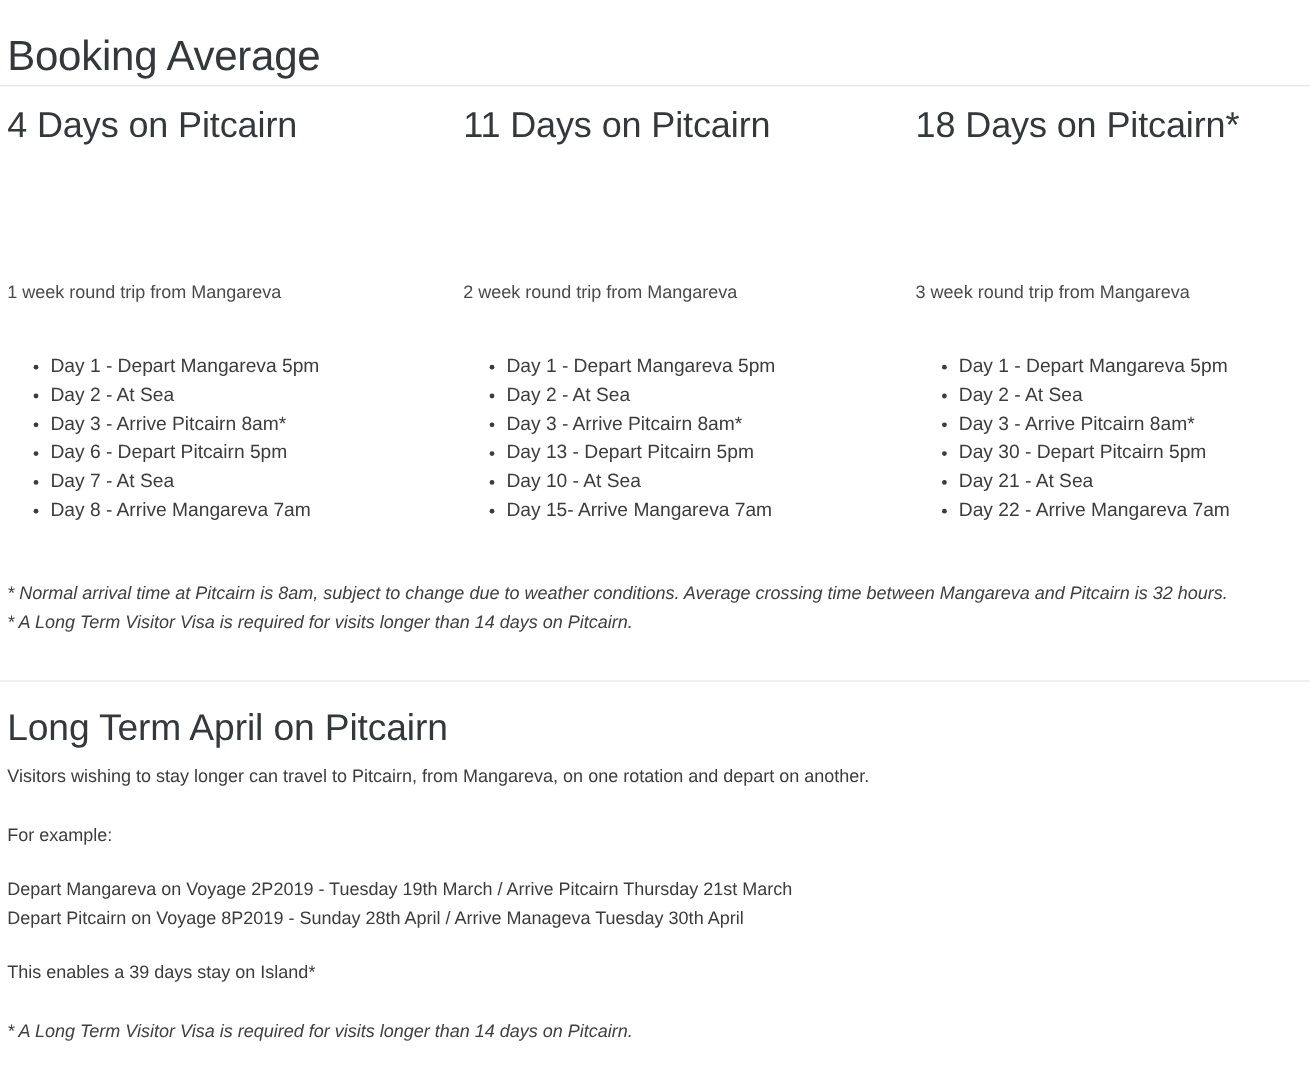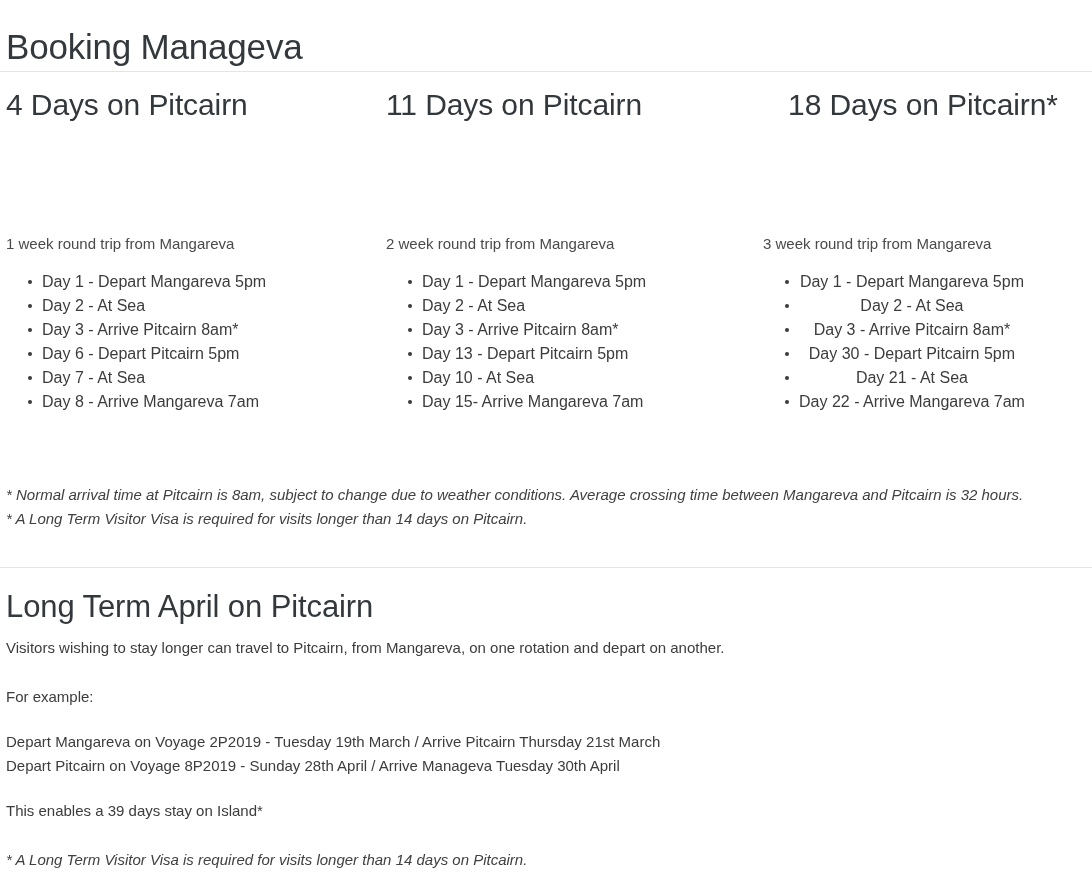--- a/index.html
+++ b/index.html
@@ -54,21 +54,21 @@
     top: 86px;
     width: 1092px;
     height: 360px;
   }
   .col {
     position: absolute;
     top: 0;
   }
   .col-1 { left: 6px;   width: 370px; }
   .col-2 { left: 386px; width: 370px; }
-  .col-3 { left: 763px; width: 320px; text-align: center; }
+  .col-3 { left: 763px; width: 320px; }
 
   .col-title {
     font-size: 30px;
     line-height: 38px;
     font-weight: 400;
     color: #33383d;
     letter-spacing: -0.1px;
     margin: 0;
     padding: 0;
   }
@@ -80,21 +80,21 @@
     top: 148px;
     left: 0;
     font-size: 15px;
     line-height: 20px;
     color: #4a4a4a;
     white-space: nowrap;
   }
 
   .col-list {
     position: absolute;
-    top: 184px;
+    top: 208px;
     left: 0;
     margin: 0;
     padding: 0;
     list-style: none;
   }
   .col-list li {
     position: relative;
     padding-left: 36px;
     font-size: 16px;
     line-height: 24px;
@@ -159,21 +159,21 @@
     color: #404040;
     margin: 0;
     white-space: nowrap;
   }
 </style>
 </head>
 <body>
 
 <div class="page">
 
-  <h1 class="page-title">Booking Manageva</h1>
+  <h1 class="page-title">Booking Average</h1>
 
   <div class="divider divider-top"></div>
 
   <div class="columns">
 
     <div class="col col-1">
       <h2 class="col-title">4 Days on Pitcairn</h2>
       <div class="col-sub">1 week round trip from Mangareva</div>
       <ul class="col-list">
         <li>Day 1 - Depart Mangareva 5pm</li>

